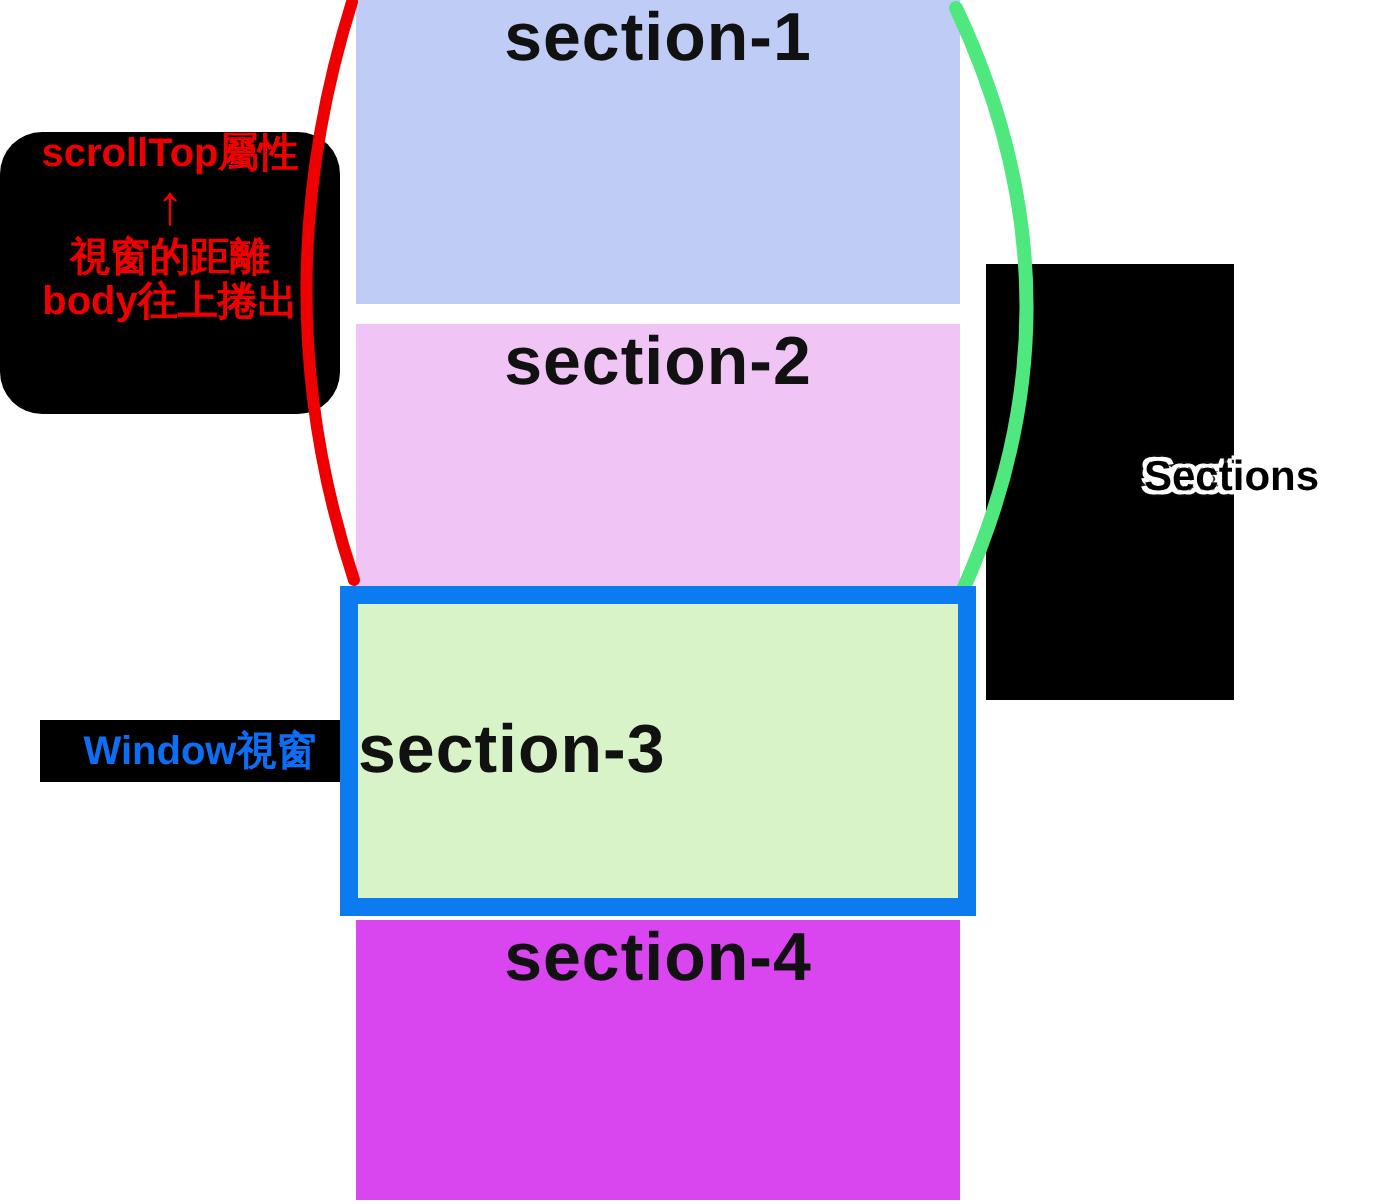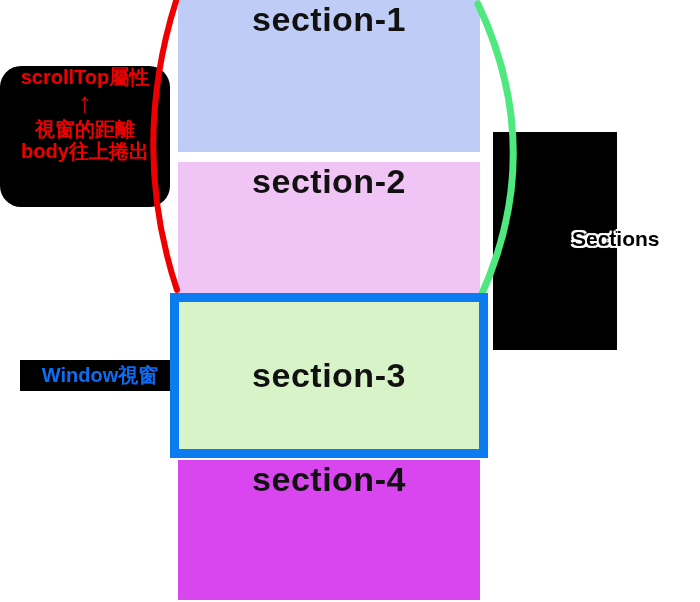--- a/index.html
+++ b/index.html
@@ -14,21 +14,21 @@
     display:flex;align-items:flex-start;justify-content:center;
     font-weight:bold;font-size:34px;color:#111;
     letter-spacing:0.5px;
   }
   #section-1{top:0;height:152px;background:#bfcdf6;}
   #section-2{top:162px;height:142px;background:#f0c4f4;}
   #section-4{top:460px;height:140px;background:#d946ef;}
   #viewport-box{
     left:170px;top:293px;width:318px;height:165px;
     box-sizing:border-box;border:9px solid #0c7bf0;background:#d9f3c9;
-    display:flex;align-items:center;justify-content:center;
+    display:flex;align-items:center;
     font-weight:bold;font-size:34px;color:#111;letter-spacing:0.5px;
   }
   #arc-layer{left:0;top:0;width:700px;height:602px;pointer-events:none;}
   #left-note{
     left:0;top:66px;width:170px;height:141px;background:#000;
     display:flex;flex-direction:column;align-items:center;
     padding-top:0;box-sizing:border-box;border-radius:21px;
   }
   .red-line{color:#ee0000;font-weight:bold;font-size:20px;line-height:1.12;white-space:nowrap;}
   #up-arrow{color:#ee0000;font-weight:bold;font-size:28px;line-height:1.05;}

